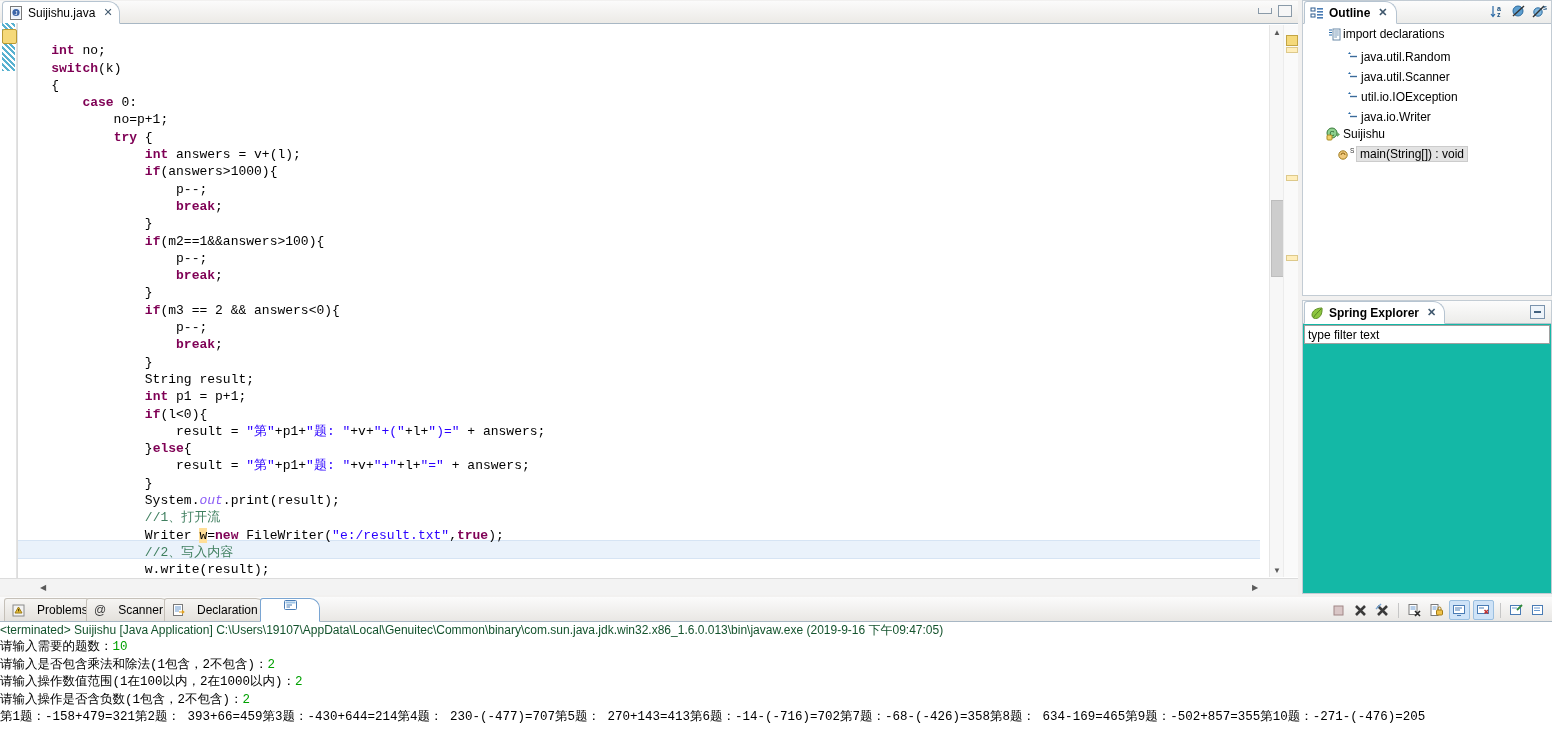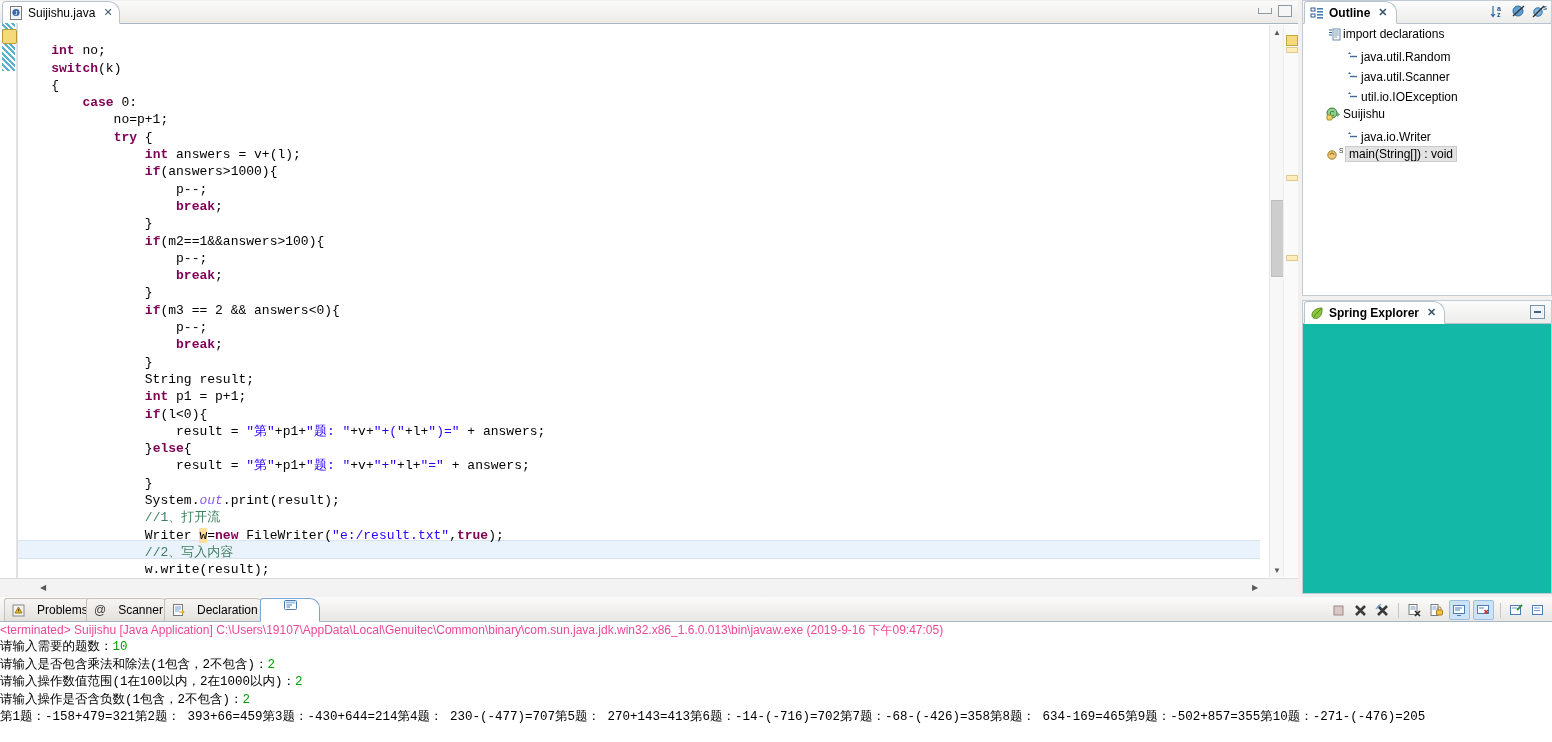--- a/index.html
+++ b/index.html
@@ -200,21 +200,21 @@
     display: flex; align-items: center;
     height: 20px; font-size: 12px; white-space: nowrap;
     cursor: pointer;
   }
   .tree-row .ic { width: 18px; display:flex; align-items:center; justify-content:center;}
   .tree-row.selected .lbl {
     background: #e3e3e3; border: 1px solid #cccccc; padding: 0 3px;
   }
   .lvl1 { padding-left: 22px; }
   .lvl2 { padding-left: 40px; align-items: flex-end; }
-  .lvl3 { padding-left: 24px; }
+  .lvl3 { padding-left: 35px; }
 
   #spring-panel {
     position: absolute;
     left: 1302px; top: 300px;
     width: 250px; height: 294px;
     background: #14b8a6;
     border: 1px solid #c3ccd4;
     box-sizing: border-box;
   }
   .filter-input {
@@ -285,21 +285,21 @@
     width: 1552px; height: 120px;
     overflow: hidden;
     background: #ffffff;
     font-family: "Liberation Mono","DejaVu Sans Mono", monospace;
     font-size: 12.5px;
     line-height: 17.4px;
     white-space: pre;
     color: #000;
   }
   .cline { height: 17.4px; }
-  .c-term { color: #ec4899; font-family:"Liberation Sans",sans-serif; font-size:12px;}
+  .c-term { color: #14532d; font-family:"Liberation Sans",sans-serif; font-size:12px;}
   .c-in { color: #00a000; }
   .c-left-bar {
     position: absolute; left: 0; top: 25px; width: 3px; height: 120px;
     background: #e8e8e8;
   }
 
   
   svg { display: block; }
 </style>
 </head>
@@ -431,40 +431,40 @@
         </div>
         <div class="tree-row lvl2">
           <span class="ic">
             <svg width="15" height="15" viewBox="0 0 15 15">
               <path d="M3 5 L6 5 L4.5 3 Z" fill="#2a6aa8"></path>
               <line x1="5" y1="7.5" x2="12" y2="7.5" stroke="#3a6a9a" stroke-width="1.4"></line>
             </svg>
           </span>
           <span class="lbl">util.io.IOException</span>
         </div>
+        <div class="tree-row lvl2">
+          <span class="ic">
+            <svg width="15" height="15" viewBox="0 0 15 15">
+              <path d="M3 5 L6 5 L4.5 3 Z" fill="#2a6aa8"></path>
+              <line x1="5" y1="7.5" x2="12" y2="7.5" stroke="#3a6a9a" stroke-width="1.4"></line>
+            </svg>
+          </span>
+          <span class="lbl">java.io.Writer</span>
+        </div>
         <div class="tree-row lvl1">
           <span class="ic">
             <svg width="16" height="15" viewBox="0 0 16 15">
               <circle cx="6" cy="6" r="5" fill="#8fd18f" stroke="#3a7a3a"></circle>
               <text x="6" y="9" font-size="7" fill="#14521a" text-anchor="middle" font-family="Liberation Sans, sans-serif">C</text>
               <rect x="1" y="8" width="5" height="5" rx="1" fill="#f2d36b" stroke="#a88a22"></rect>
               <path d="M11 5 L14 7.5 L11 10 Z" fill="#6aa86a"></path>
             </svg>
           </span>
           <span class="lbl">Suijishu</span>
         </div>
-        <div class="tree-row lvl2">
-          <span class="ic">
-            <svg width="15" height="15" viewBox="0 0 15 15">
-              <path d="M3 5 L6 5 L4.5 3 Z" fill="#2a6aa8"></path>
-              <line x1="5" y1="7.5" x2="12" y2="7.5" stroke="#3a6a9a" stroke-width="1.4"></line>
-            </svg>
-          </span>
-          <span class="lbl">java.io.Writer</span>
-        </div>
         <div class="tree-row lvl3 selected">
           <span class="ic">
             <svg width="18" height="15" viewBox="0 0 18 15">
               <circle cx="5" cy="8" r="4.2" fill="#f0c97a" stroke="#a07c20"></circle>
               <path d="M3 8 a2 2 0 0 1 4 0" stroke="#8a5f10" fill="none"></path>
               <text x="12" y="6" font-size="6.5" fill="#333" font-family="Liberation Sans, sans-serif">S</text>
             </svg>
           </span>
           <span class="lbl">main(String[]) : void</span>
         </div>
@@ -480,20 +480,21 @@
             <path d="M11 3 C8 6 5 9 3.5 11.5" stroke="#4d7a1e" fill="none" stroke-width="0.9"></path>
           </svg>
         </span>
         <span class="view-tab-title">Spring Explorer</span>
         <span class="tab-close">✕</span>
       </div>
       <div class="minimize-box">
           <i></i>
         </div>
     </div>
+    <input class="filter-input" type="text" value="type filter text" style="">
   </div>
 
   <div id="console-panel">
     <div class="console-tabbar">
       <div class="ctab inactive" style="left:4px;">
         <span>
           <svg width="13" height="13" viewBox="0 0 13 13">
             <rect x="1" y="1" width="11" height="11" fill="#f3f3f3" stroke="#8a8a8a"></rect>
             <path d="M6.5 3 L10 9 L3 9 Z" fill="#e8c03a" stroke="#9c7a12"></path>
             <rect x="6" y="5" width="1.2" height="2.4" fill="#5a4500"></rect>

